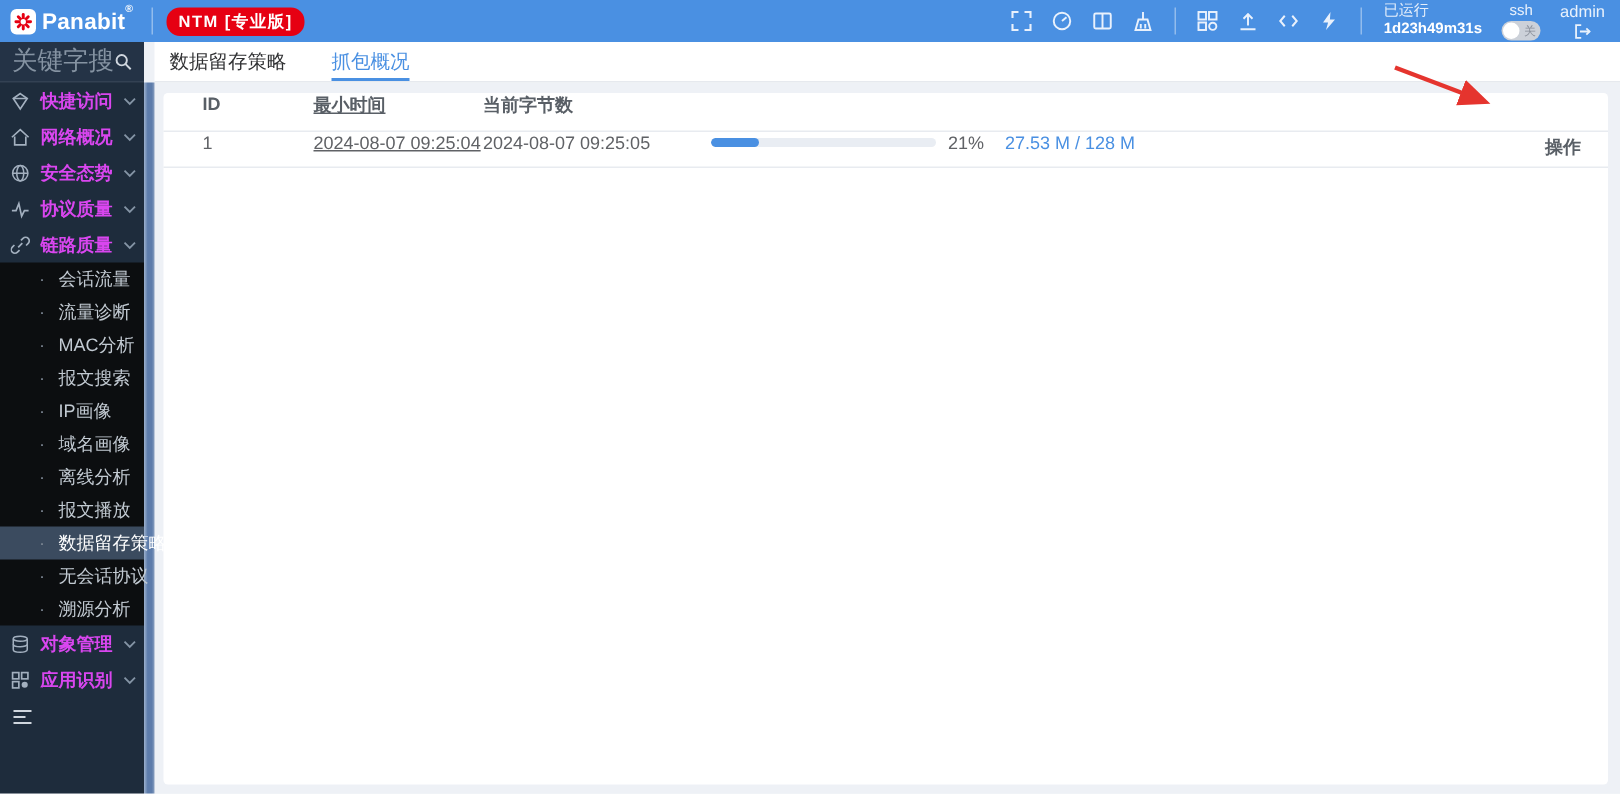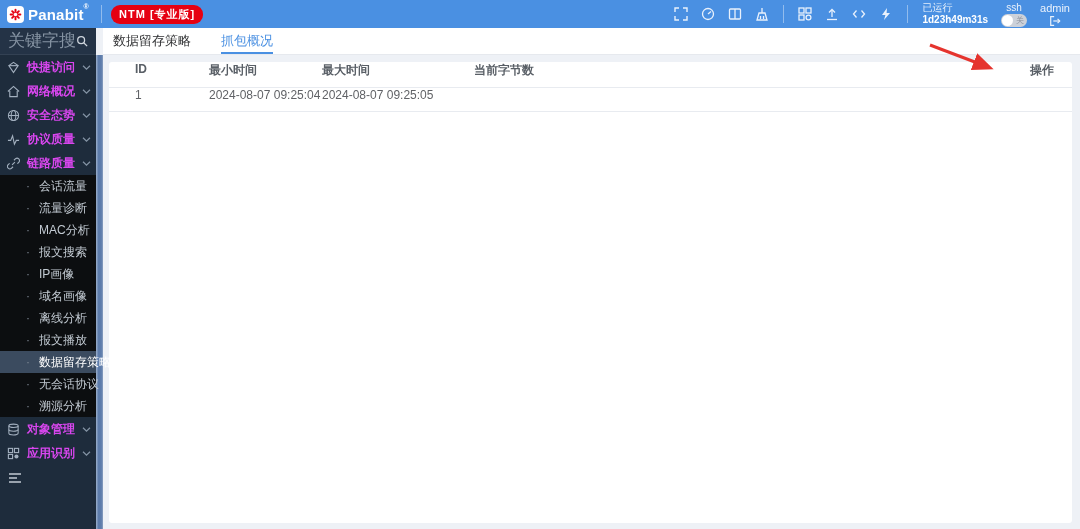--- a/index.html
+++ b/index.html
@@ -60,26 +60,26 @@
     display:flex; gap:30px; padding-left:10px; font-size:13px; color:#303133; }
   .tab { line-height:25px; cursor:pointer; border-bottom:2px solid transparent; white-space:nowrap; }
   .tab.active { color:#4a90e2; border-bottom-color:#4a90e2; }
   .panel { position:absolute; top:34px; left:6px; right:8px; bottom:6px;
     background:#fff; border-radius:3px; }
   .t-head, .t-row { display:flex; align-items:flex-start; padding:0 18px;
     border-bottom:1px solid #e8ebf0; font-size:12px; }
   .t-head { height:26px; font-weight:bold; color:#595f66; }
   .t-row { height:24px; color:#606266; }
   .col-id { width:82px; padding-left:8px; }
-  .col-min { width:113px; }
+  .col-min { width:113px;text-decoration:underline; }
   .col-max { width:152px; }
   .col-bytes { flex:1; display:flex; align-items:center; }
   .col-ops { width:160px; text-align:right; position:relative;
     display:flex; justify-content:flex-end; gap:6px; }
-  .t-head .col-ops { display:block; }
+  .t-head .col-ops { display:block;margin-top:28px; }
   .pbar { width:150px; height:6px; border-radius:3px; background:#e9edf3; overflow:hidden; }
   .pfill { height:6px; border-radius:3px; background:#4a90e2; }
   .pct { margin-left:8px; color:#606266; }
   .usage { margin-left:14px; color:#4a90e2; }
   .op-link { color:#4a90e2; cursor:pointer; text-decoration:none; white-space:nowrap; }
   .rel { position:relative; display:inline-block; }
   .anno-box { position:absolute; left:-7px; right:-4px; top:-10px; bottom:-11px;
     border:2px solid #e5342e; pointer-events:none; }
 
   .anno-arrow { position:absolute; inset:0; width:1080px; height:529px;
@@ -314,29 +314,35 @@
 <div class="content">
   <div class="tabbar">
     <div class="tab">数据留存策略</div>
     <div class="tab active">抓包概况</div>
   </div>
 
   <div class="panel">
     <div class="t-head">
       <div class="col-id">ID</div>
       <div class="col-min">最小时间</div>
-      <div class="col-max">最大时间</div>
       <div class="col-bytes">当前字节数</div>
       <div class="col-ops">操作</div>
     </div>
 
     <div class="t-row">
       <div class="col-id">1</div>
       <div class="col-min">2024-08-07 09:25:04</div>
       <div class="col-max">2024-08-07 09:25:05</div>
+      <div class="col-bytes">
+        <div class="pbar">
+          <div class="pfill" style="width: 21%;"></div>
+        </div>
+        <span class="pct">21%</span>
+        <span class="usage">27.53 M / 128 M</span>
+      </div>
     </div>
   </div>
 </div>
 
 <svg class="anno-arrow" viewBox="0 0 1080 529">
   <defs>
     <marker id="ah" markerWidth="8" markerHeight="8" refX="5" refY="3" orient="auto">
       <polygon points="0,0 7,3 0,6" fill="#e5342e"></polygon>
     </marker>
   </defs>

